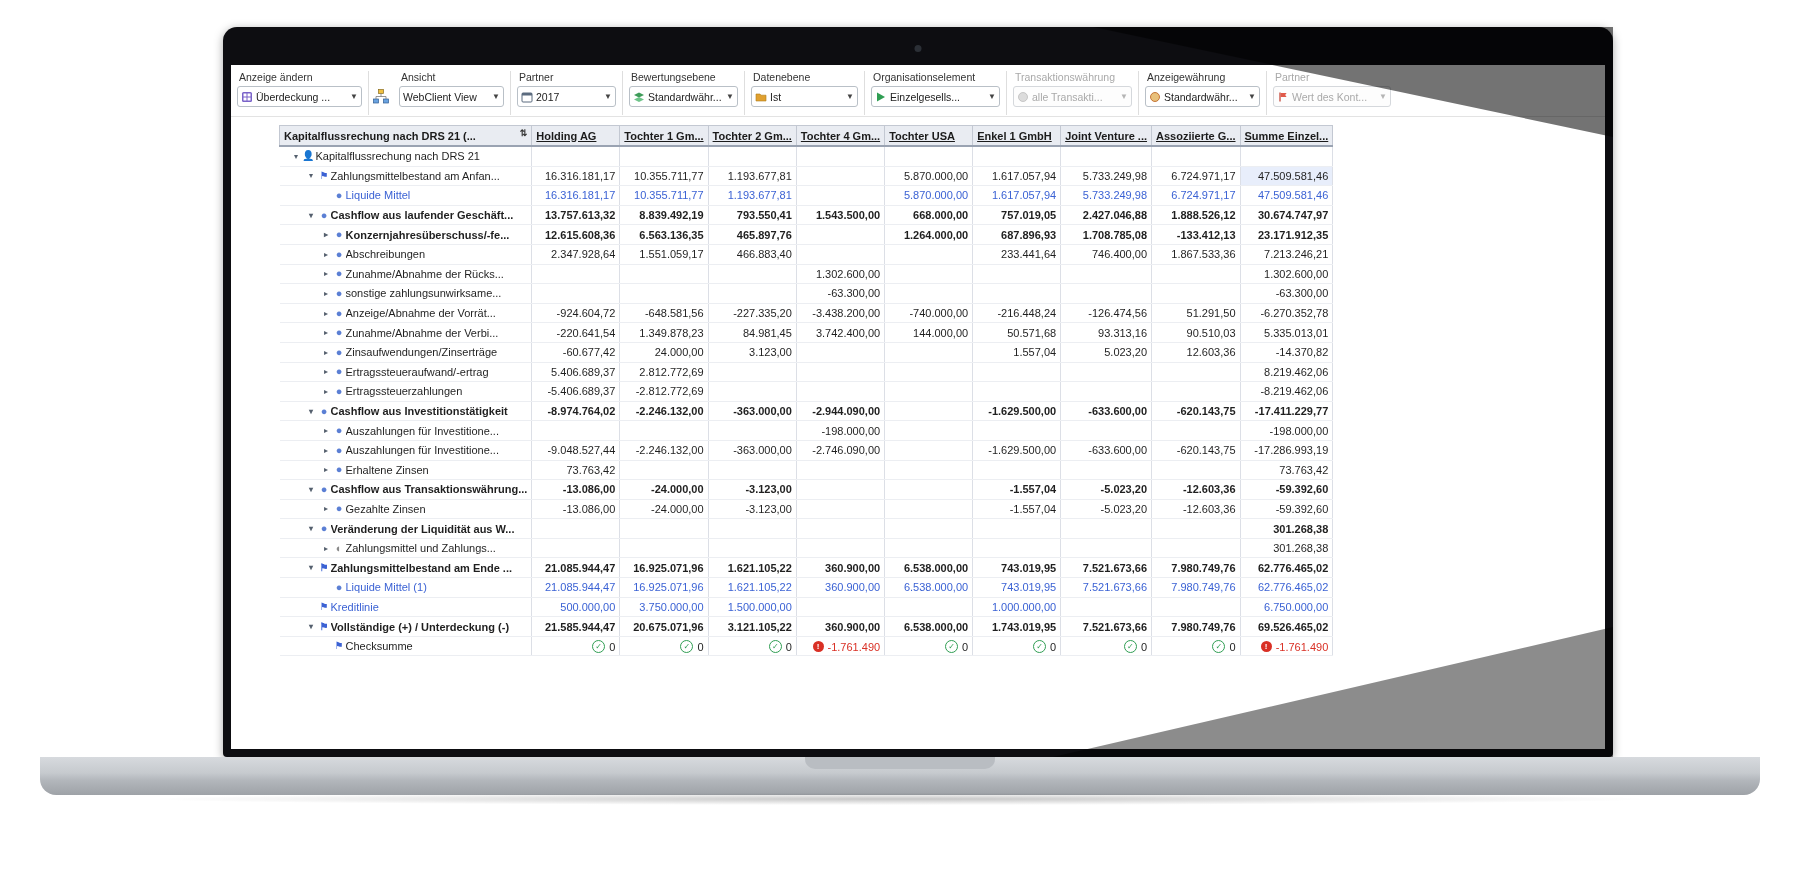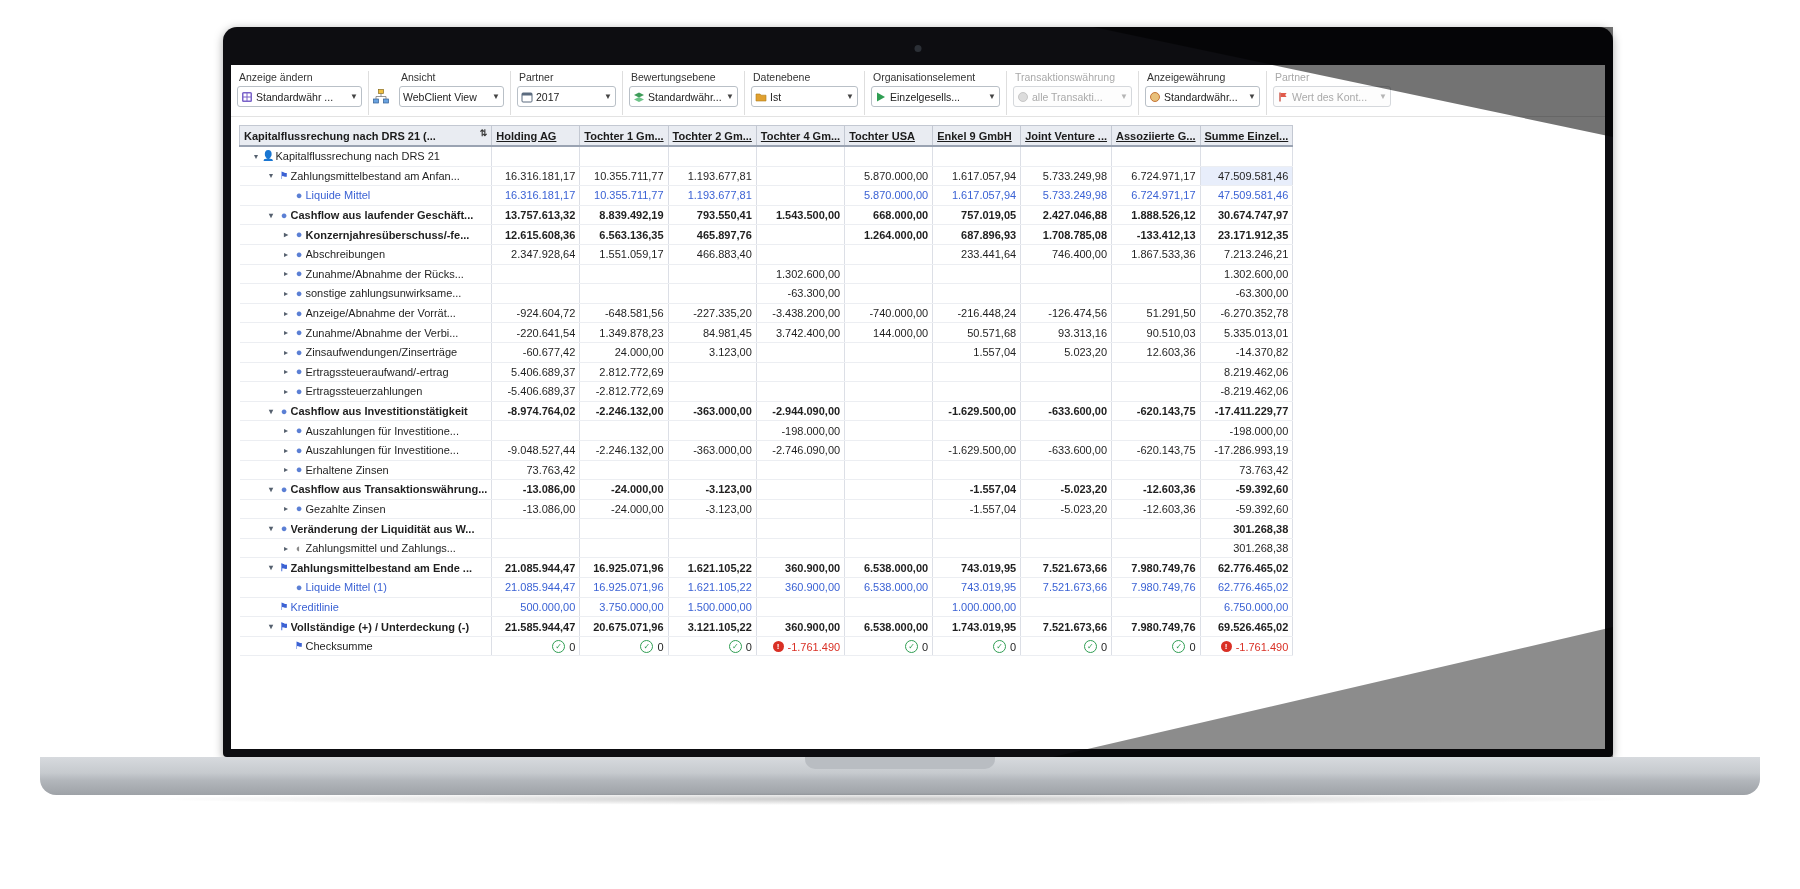--- a/index.html
+++ b/index.html
@@ -180,20 +180,21 @@
     position: absolute;
     left: 8px;
     top: 60px;
     width: 1160px;
     height: 500px;
   }
   table.grid {
     border-collapse: collapse;
     table-layout: fixed;
     font-size: 11px;
+    margin-left: 40px;
   }
   table.grid th {
     background: #e9ecf2;
     border: 1px solid #c3c8d2;
     border-bottom: 2px solid #9aa3b2;
     height: 19px;
     padding: 0 4px;
     font-weight: bold;
     font-size: 11px;
     color: #1b1b1b;
@@ -307,21 +308,21 @@
             <div class="combo">
               <span class="cb-icon">
                 <svg viewBox="0 0 12 12" width="12" height="12">
                     <rect x="1" y="1" width="10" height="10" rx="1.5" fill="#7a63c9"></rect>
                     <rect x="2.5" y="2.5" width="3" height="3" fill="#fff"></rect>
                     <rect x="6.5" y="2.5" width="3" height="3" fill="#fff"></rect>
                     <rect x="2.5" y="6.5" width="3" height="3" fill="#fff"></rect>
                     <rect x="6.5" y="6.5" width="3" height="3" fill="#fff"></rect>
                   </svg>
               </span>
-              <span class="cb-text">Standardwähr ...</span>
+              <span class="cb-text">Überdeckung ...</span>
               <span class="caret">▼</span>
             </div>
           </div>
 
           <div class="icon-btn">
             <svg viewBox="0 0 18 18" width="18" height="18">
               <rect x="6.5" y="1.5" width="5" height="4" fill="#f0c040" stroke="#8a6d1e" stroke-width="0.7"></rect>
               <rect x="1.5" y="11" width="5" height="4" fill="#6aa3e0" stroke="#2f5d93" stroke-width="0.7"></rect>
               <rect x="11.5" y="11" width="5" height="4" fill="#6aa3e0" stroke="#2f5d93" stroke-width="0.7"></rect>
               <path d="M9 5.5 V8.5 M4 11 V8.5 H14 V11" stroke="#7c7c7c" stroke-width="0.8" fill="none"></path>
@@ -449,21 +450,21 @@
               <tr>
                 <th style="position:relative">
                   <span>Kapitalflussrechung nach DRS 21 (...</span>
                   <span style="position:absolute;right:4px;top:2px;font-size:9px;color:#333">⇅</span>
                 </th>
                 <th class="num"><u>Holding AG</u></th>
                 <th class="num"><u>Tochter 1 Gm...</u></th>
                 <th class="num"><u>Tochter 2 Gm...</u></th>
                 <th class="num"><u>Tochter 4 Gm...</u></th>
                 <th class="num"><u>Tochter USA</u></th>
-                <th class="num"><u>Enkel 9 GmbH</u></th>
+                <th class="num"><u>Enkel 1 GmbH</u></th>
                 <th class="num"><u>Joint Venture ...</u></th>
                 <th class="num"><u>Assoziierte G...</u></th>
                 <th class="num sum-col"><u>Summe Einzel...</u></th>
               </tr>
             </thead>
             <tbody id="grid-body">
                 <tr>
                   <td class="label-cell">
                     <div class="lbl" style="padding-left:6px">
                       <span class="twisty">▾</span>

